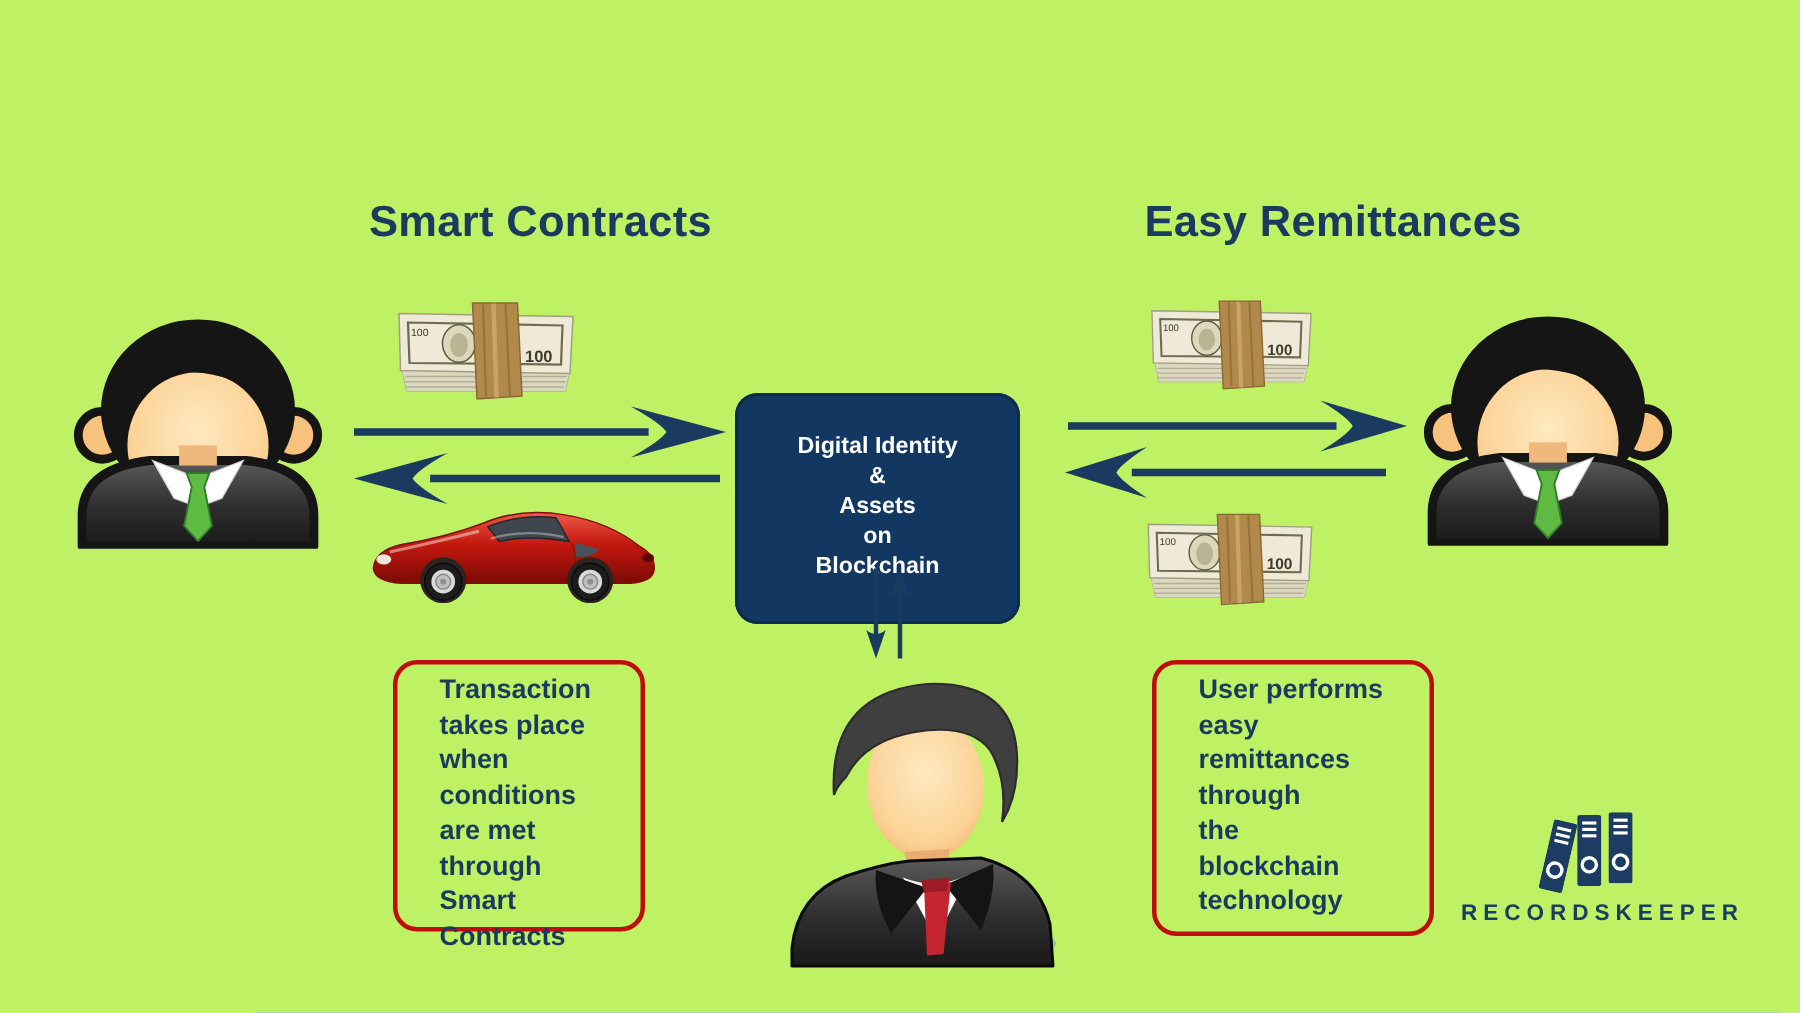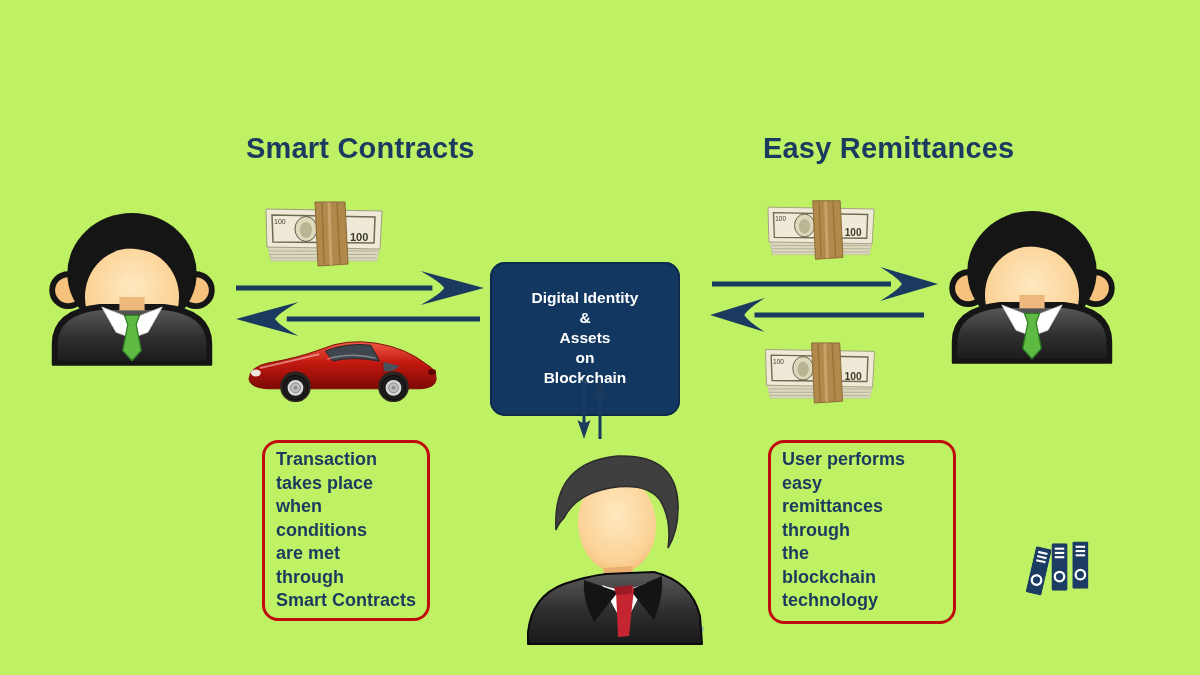--- a/index.html
+++ b/index.html
@@ -18,21 +18,21 @@
     background:#123760;border-radius:15px;box-sizing:border-box;
     color:#ffffff;font-weight:bold;font-size:15.5px;line-height:20px;
     text-align:center;white-space:pre-line;padding-top:26px;
     box-shadow:inset 0 0 0 2px #0d2b4d;
     margin-top:48px;
   }
   .note{
     position:absolute;border:3px solid #c00c0c;border-radius:16px;
     box-sizing:border-box;color:#1b3a5f;font-weight:bold;
     font-size:18px;line-height:23.5px;white-space:pre-line;
-    padding:5px 6px 0 11px;
+    padding:5px 6px 0 28px;
   }
   .note-left{left:262px;top:440px;width:168px;height:181px;}
   .note-right{left:768px;top:440px;width:188px;height:184px;}
   .logo-text{
     position:absolute;left:974px;top:600px;width:200px;
     font-size:15px;font-weight:bold;letter-spacing:4px;color:#1d3c63;
     white-space:nowrap;
   }
 </style>
 </head>
@@ -199,14 +199,15 @@
     <g transform="translate(7,9) rotate(13 8.5 25)">
         <use href="#sym-binder" width="17" height="50"></use>
       </g>
     <g transform="translate(29,5)">
         <use href="#sym-binder" width="17" height="50"></use>
       </g>
     <g transform="translate(51,3)">
         <use href="#sym-binder" width="17" height="50"></use>
       </g>
   </svg>
+  <div class="logo-text">RECORDSKEEPER</div>
 
 </div>
 
 </body></html>

